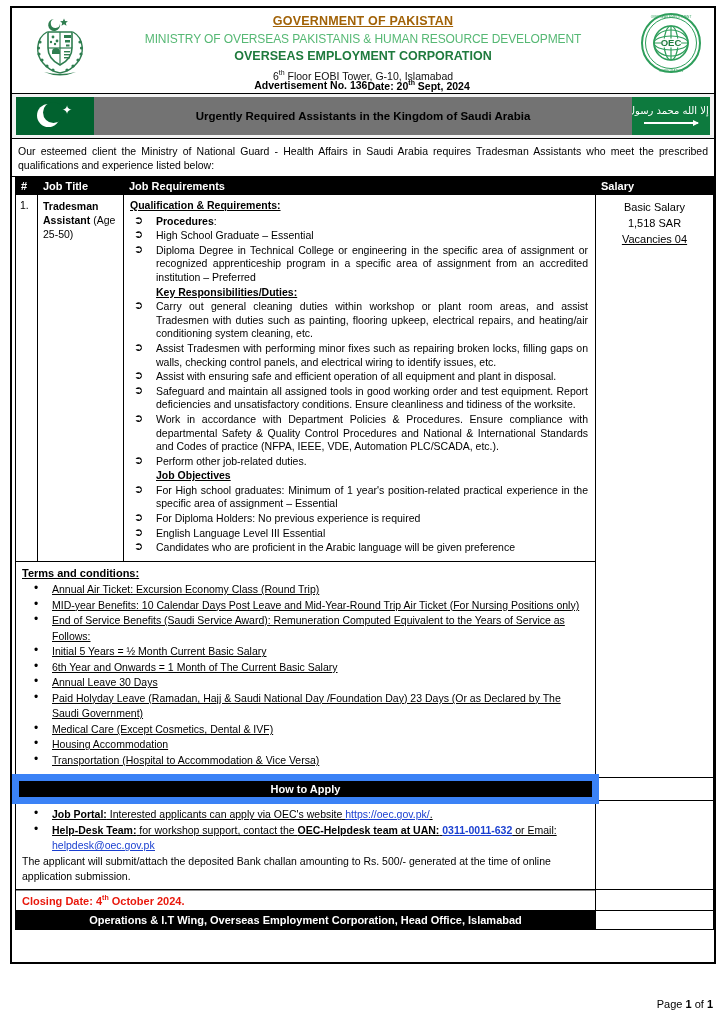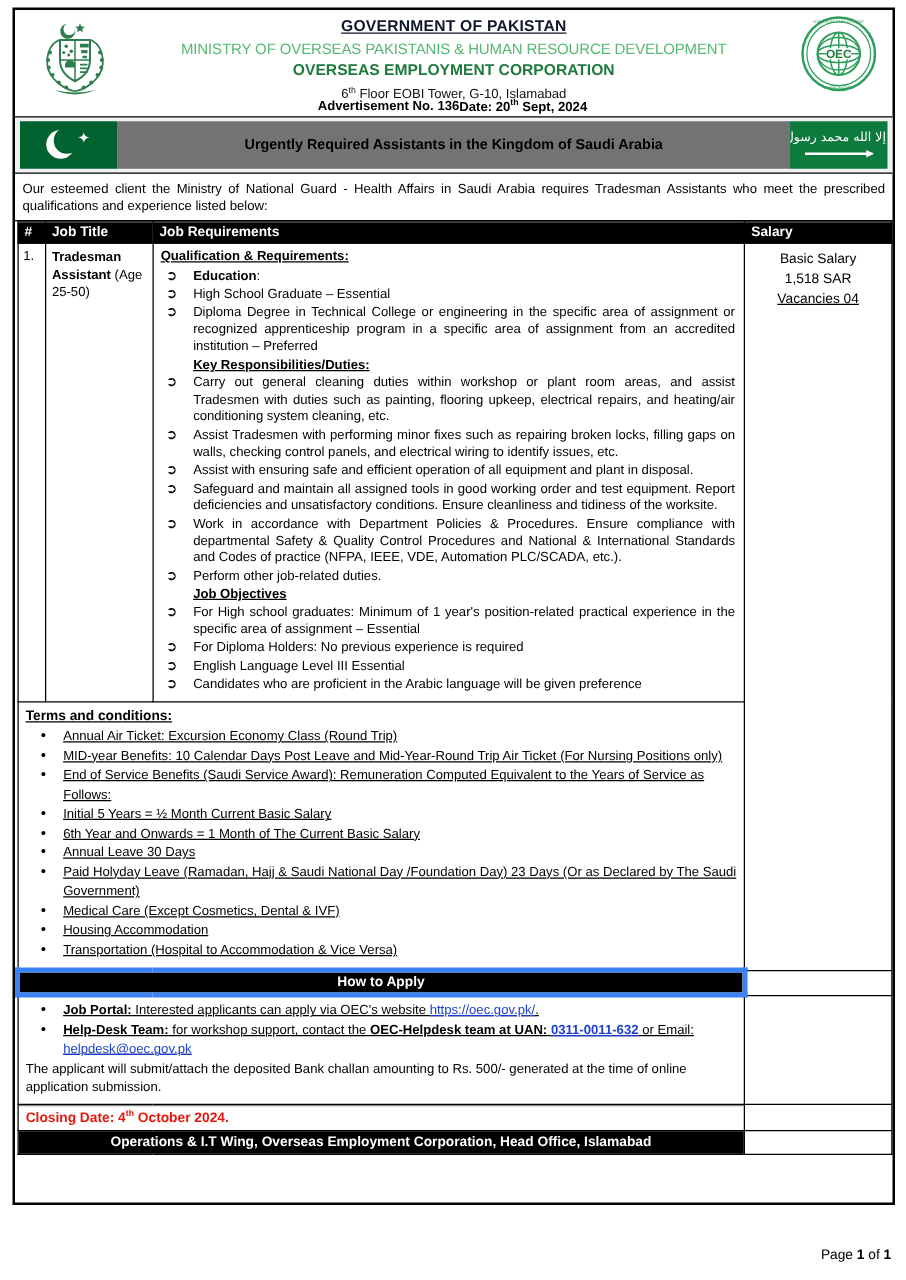--- a/index.html
+++ b/index.html
@@ -41,21 +41,21 @@
   .logo-oec {
     position: absolute;
     right: 12px; top: 4px;
     width: 62px; height: 62px;
   }
   .header-center {
     padding-top: 6px;
     text-align: center;
   }
   .h-gov {
-    color: #0f172a;
+    color: #a16207;
     font-weight: bold;
     font-size: 12.5px;
     text-decoration: underline;
     letter-spacing: .2px;
     line-height: 15px;
   }
   .h-ministry {
     color: #56b874;
     font-size: 12px;
     line-height: 16px;
@@ -455,21 +455,21 @@
         <tr>
           <td class="cell-num">1.</td>
           <td class="cell-title">
             <b>Tradesman Assistant</b><span> (Age 25-50)</span>
           </td>
           <td class="cell-req">
 
             <div class="sec-head">Qualification &amp; Requirements:</div>
 
             <ul class="arrow">
-              <li><span class="b">Education</span>:</li>
+              <li><span class="b">Procedures</span>:</li>
               <li>High School Graduate – Essential</li>
               <li>Diploma Degree in Technical College or engineering in the specific area of assignment or recognized apprenticeship program in a specific area of assignment from an accredited institution – Preferred</li>
             </ul>
 
             <div class="subhead-in-list">Key Responsibilities/Duties:</div>
 
             <ul class="arrow">
               <li>Carry out general cleaning duties within workshop or plant room areas, and assist Tradesmen with duties such as painting, flooring upkeep, electrical repairs, and heating/air conditioning system cleaning, etc.</li>
               <li>Assist Tradesmen with performing minor fixes such as repairing broken locks, filling gaps on walls, checking control panels, and electrical wiring to identify issues, etc.</li>
               <li>Assist with ensuring safe and efficient operation of all equipment and plant in disposal.</li>
@@ -507,21 +507,21 @@
               <li>Annual Leave 30 Days</li>
               <li>Paid Holyday Leave (Ramadan, Hajj &amp; Saudi National Day /Foundation Day) 23 Days (Or as Declared by The Saudi Government)</li>
               <li>Medical Care (Except Cosmetics, Dental &amp; IVF)</li>
               <li>Housing Accommodation</li>
               <li>Transportation (Hospital to Accommodation &amp; Vice Versa)</li>
             </ul>
           </td>
         </tr>
 
         <tr>
-          <td colspan="3" style="padding:0;border:4px solid #3b82f6;">
+          <td colspan="3" style="padding:0;border:7px solid #3b82f6;">
             <div class="how-head">How to Apply</div>
           </td>
           <td></td>
         </tr>
 
         <tr>
           <td class="apply-cell" colspan="3">
             <ul class="dots">
               <li>
                 <span class="lbl">Job Portal:</span><span> Interested applicants can apply via OEC's website </span><a class="lnk" href="#">https://oec.gov.pk/</a><span>.</span>

